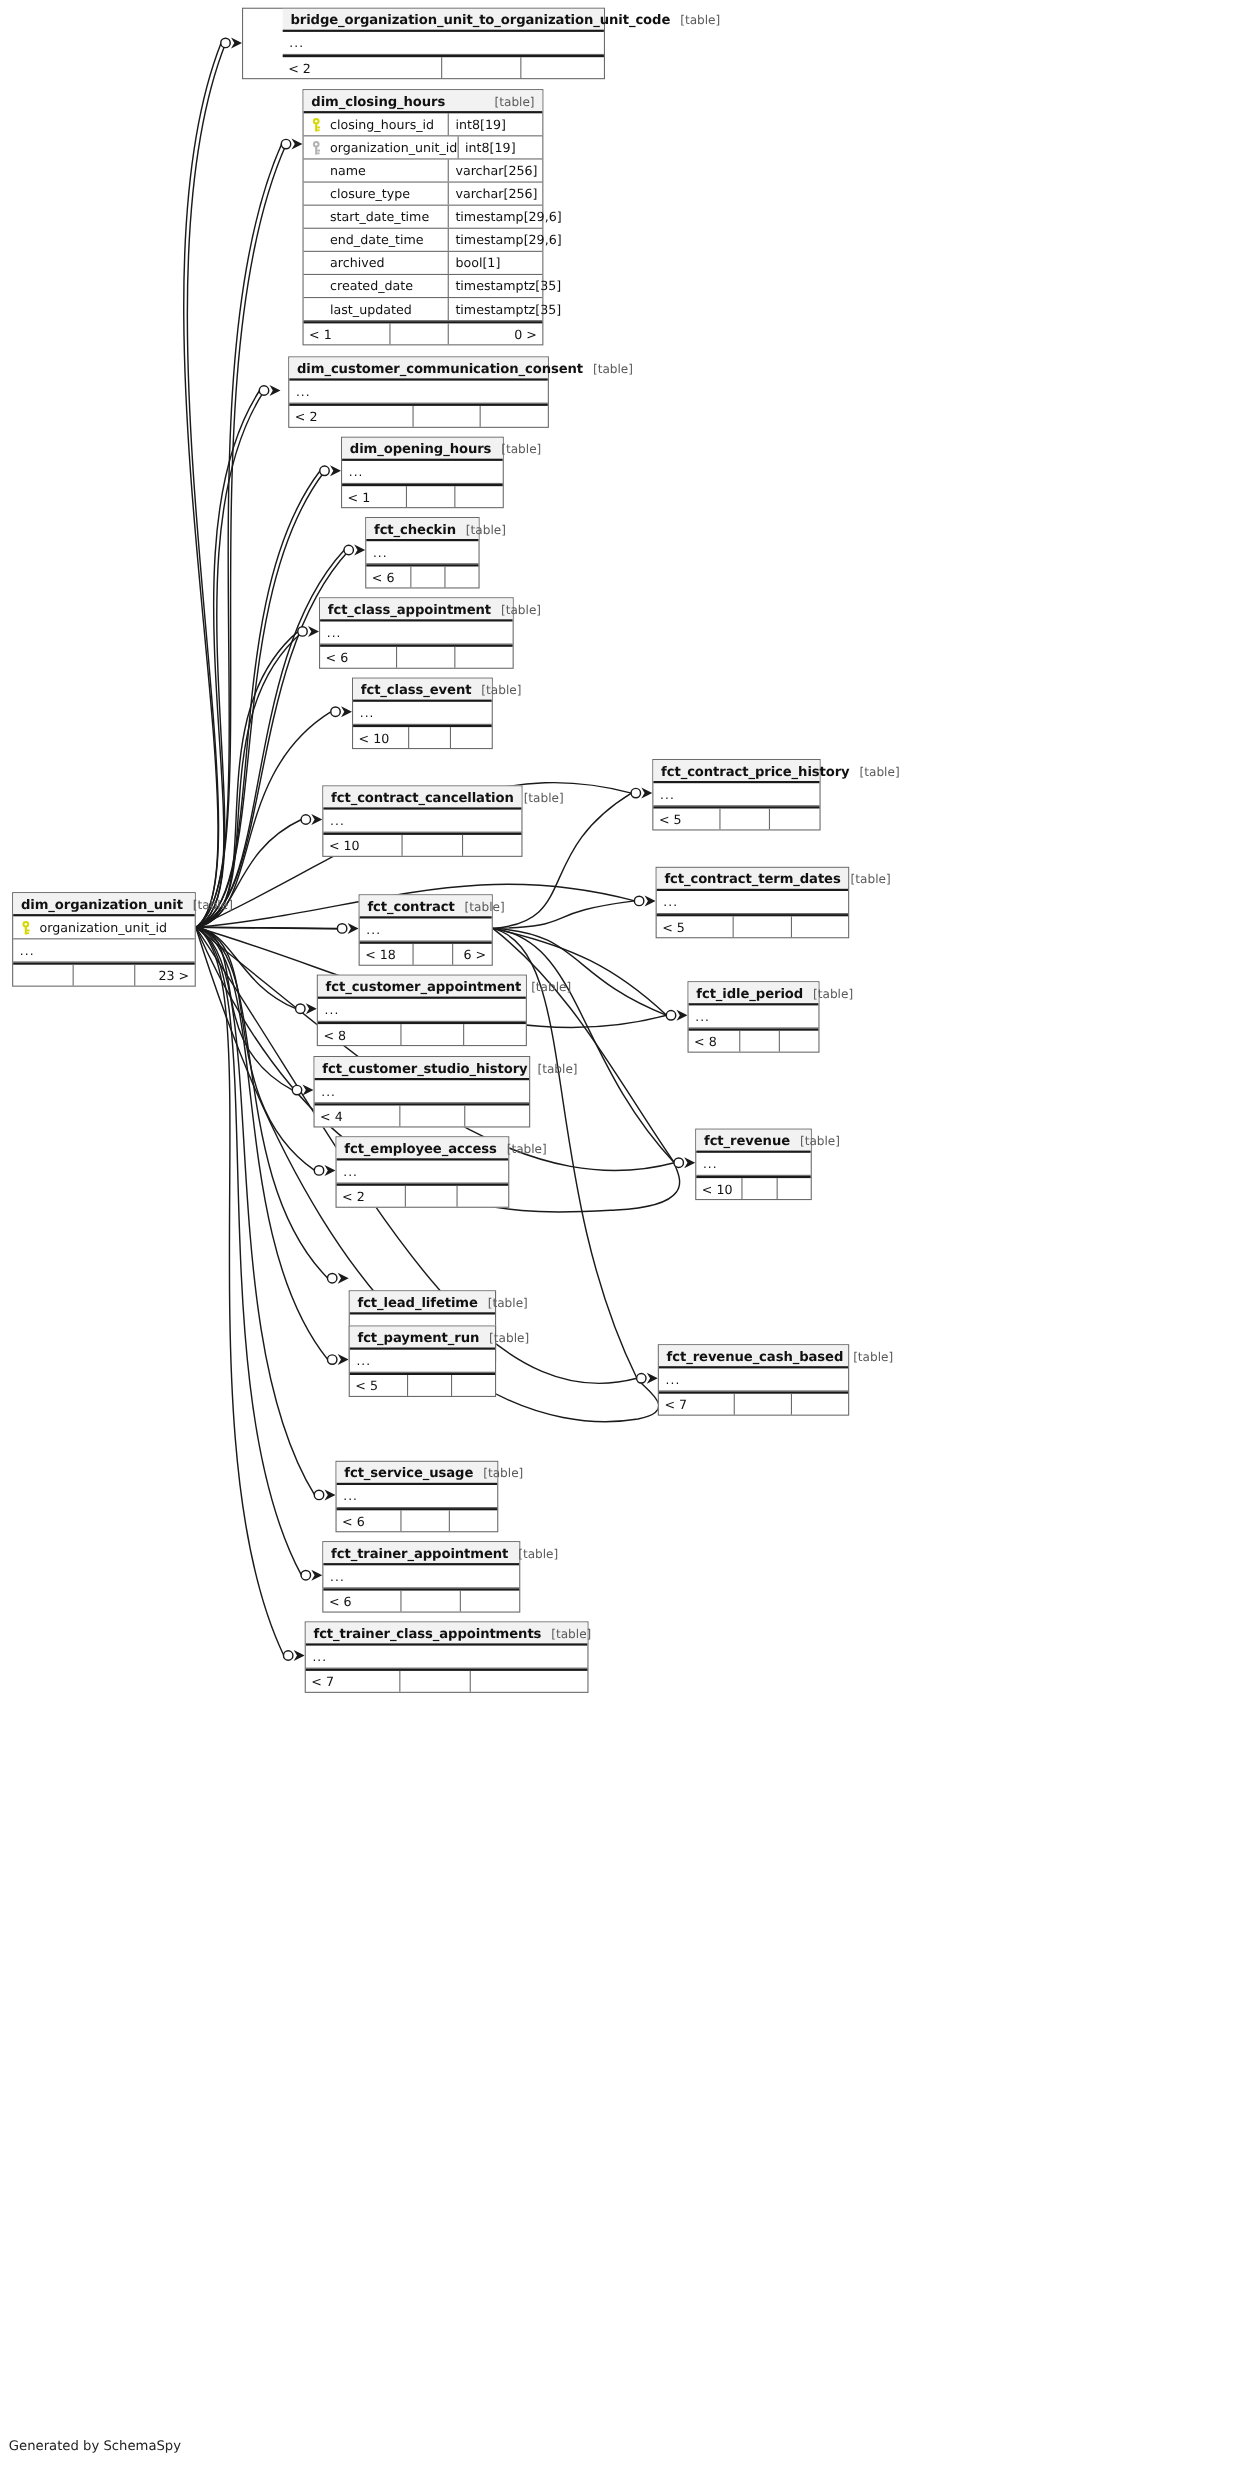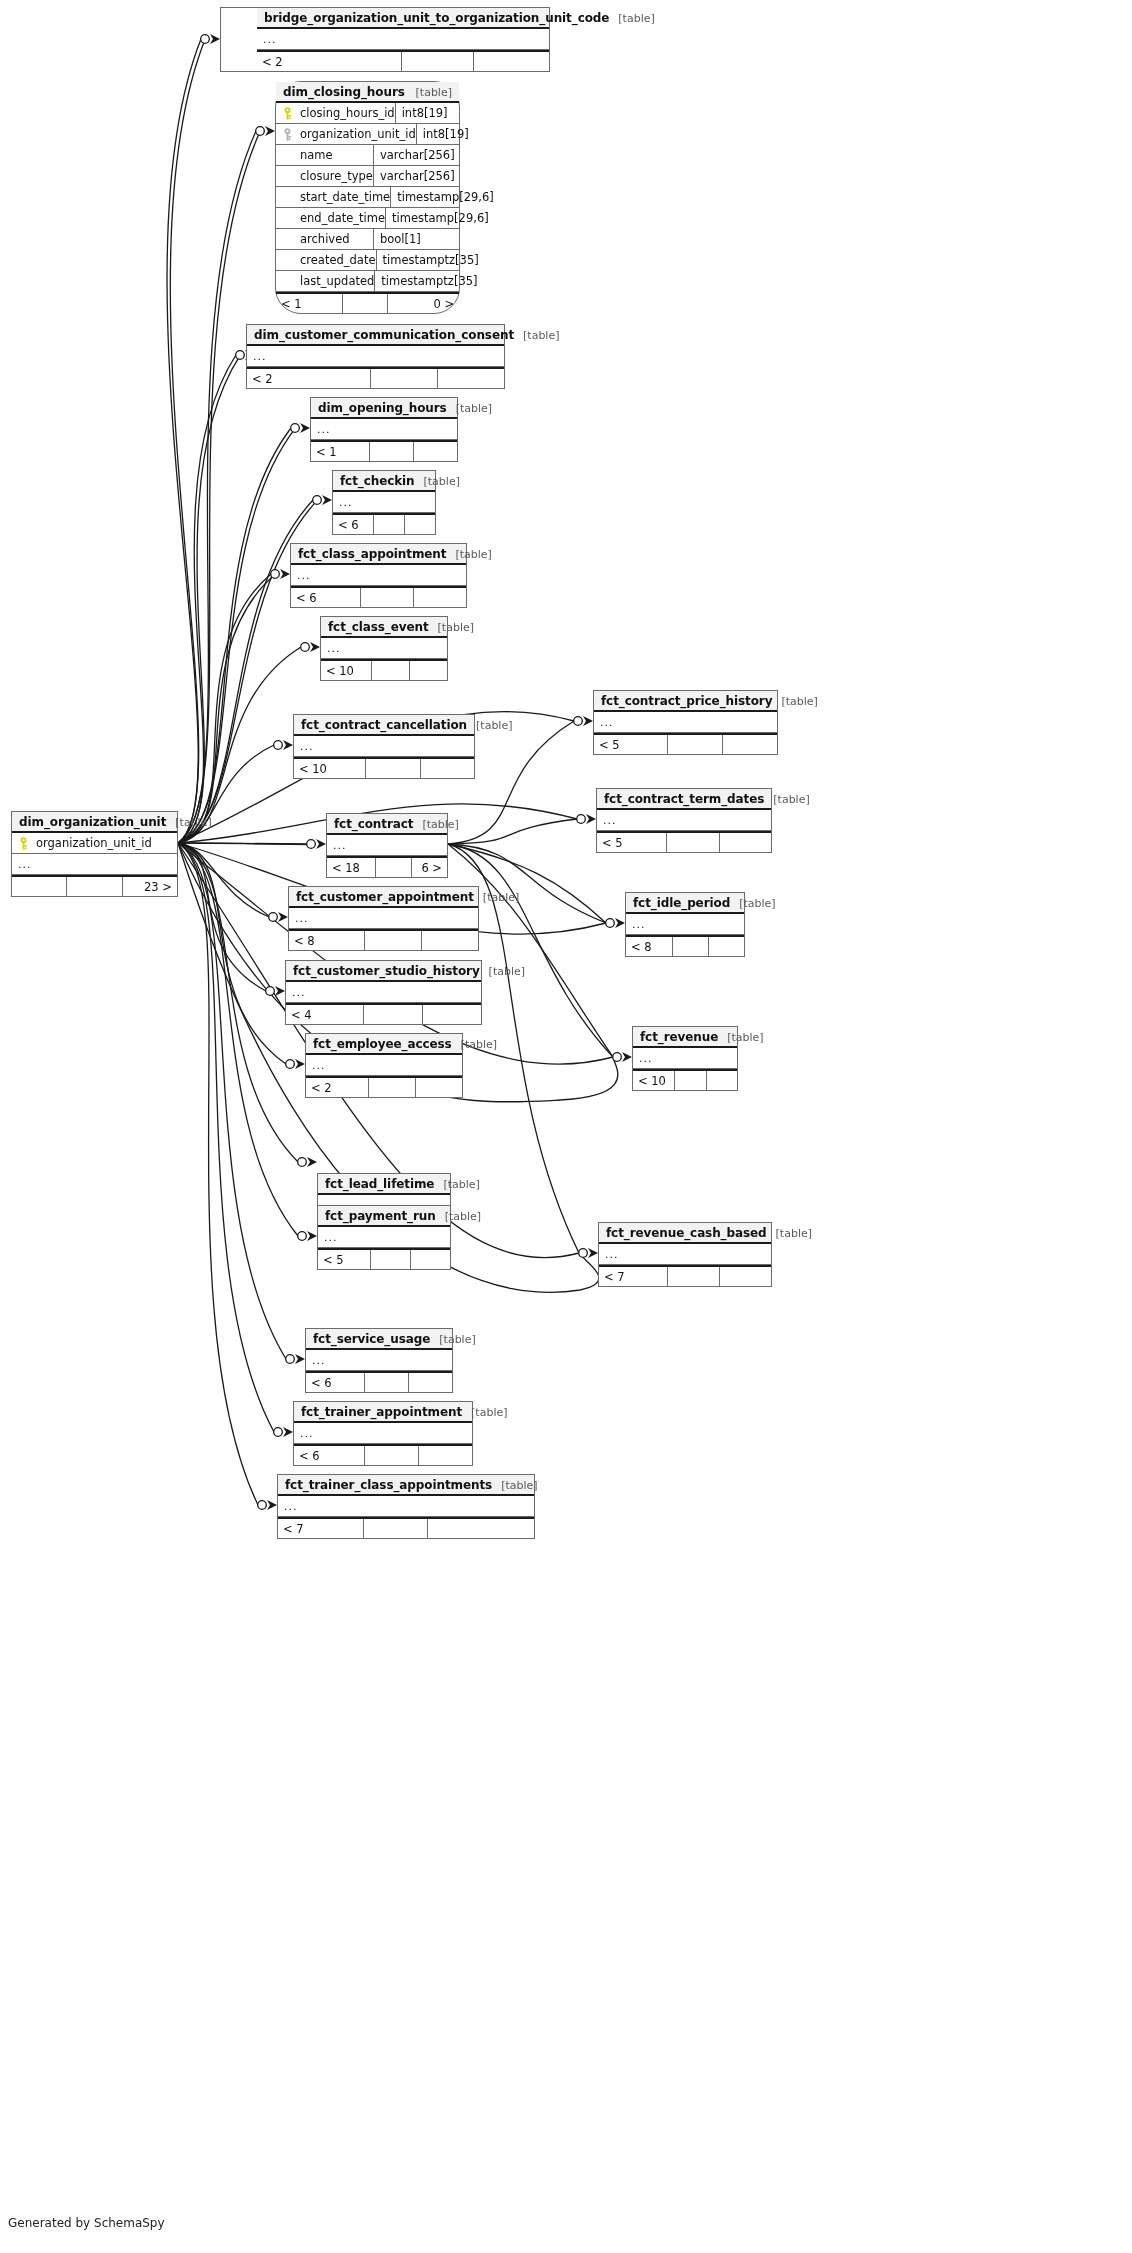--- a/index.html
+++ b/index.html
@@ -218,21 +218,21 @@
           <span class="tname">bridge_organization_unit_to_organization_unit_code</span>
           <span class="ttype">[table]</span>
         </div>
         <div class="row ellipsis">...</div>
         <div class="foot">
           <span class="fc l" style="width:165px">&lt; 2</span>
           <span class="fc l" style="width:80px"></span>
           <span class="fc l" style="width:85px"></span>
         </div>
       </div>
-      <div class="tbl" style="left: 275px; top: 81px; width: 185px; border-radius: 26px;">
+      <div class="tbl" style="left: 275px; top: 81px; width: 219px;">
         <div class="hdr sp">
           <span class="tname">dim_closing_hours</span>
           <span class="ttype">[table]</span>
         </div>
         <div class="row">
           <span class="kc"><svg class="keysvg" width="11" height="13" viewBox="0 0 11 13">
               <circle cx="5.5" cy="3.2" r="3.0" fill="#d7d700"></circle>
               <circle cx="5.5" cy="3.2" r="1.1" fill="#ffffff"></circle>
               <rect x="4.5" y="5.6" width="2" height="7" fill="#d7d700"></rect>
               <rect x="6.5" y="8.0" width="2.4" height="1.7" fill="#d7d700"></rect>
@@ -286,21 +286,21 @@
           <span class="kc"></span>
           <span class="cname">last_updated</span>
           <span class="ctype" style="width:86px">timestamptz[35]</span>
         </div>
         <div class="foot">
           <span class="fc l" style="width:80px">&lt; 1</span>
           <span class="fc l" style="width:53px"></span>
           <span class="fc r" style="width:86px">0 &gt;</span>
         </div>
       </div>
-      <div class="tbl" style="left: 246px; top: 324px; width: 259px;">
+      <div class="tbl" style="left: 262px; top: 324px; width: 237px;">
         <div class="hdr sp">
           <span class="tname">dim_customer_communication_consent</span>
           <span class="ttype">[table]</span>
         </div>
         <div class="row ellipsis">...</div>
         <div class="foot">
           <span class="fc l" style="width:125px">&lt; 2</span>
           <span class="fc l" style="width:67px"></span>
           <span class="fc l" style="width:67px"></span>
         </div>
@@ -346,21 +346,21 @@
           <span class="tname">fct_class_event</span>
           <span class="ttype">[table]</span>
         </div>
         <div class="row ellipsis">...</div>
         <div class="foot">
           <span class="fc l" style="width:52px">&lt; 10</span>
           <span class="fc l" style="width:38px"></span>
           <span class="fc l" style="width:38px"></span>
         </div>
       </div>
-      <div class="tbl" style="left: 593px; top: 690px; width: 185px;">
+      <div class="tbl" style="left: 593px; top: 690px; width: 153px;">
         <div class="hdr sp">
           <span class="tname">fct_contract_price_history</span>
           <span class="ttype">[table]</span>
         </div>
         <div class="row ellipsis">...</div>
         <div class="foot">
           <span class="fc l" style="width:75px">&lt; 5</span>
           <span class="fc l" style="width:55px"></span>
           <span class="fc l" style="width:55px"></span>
         </div>

